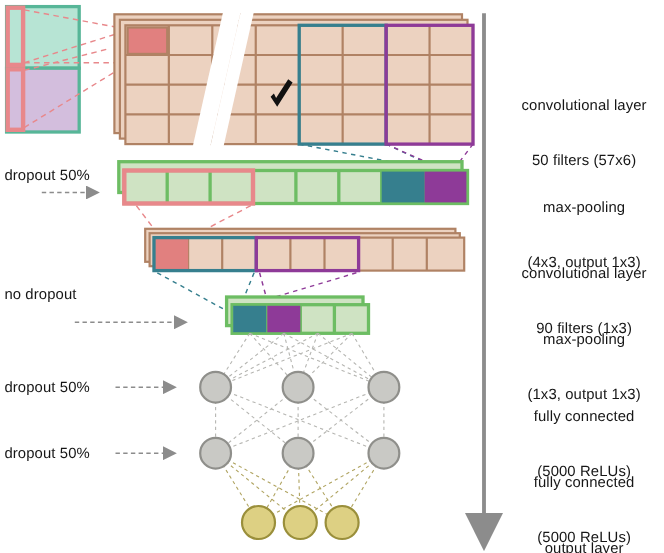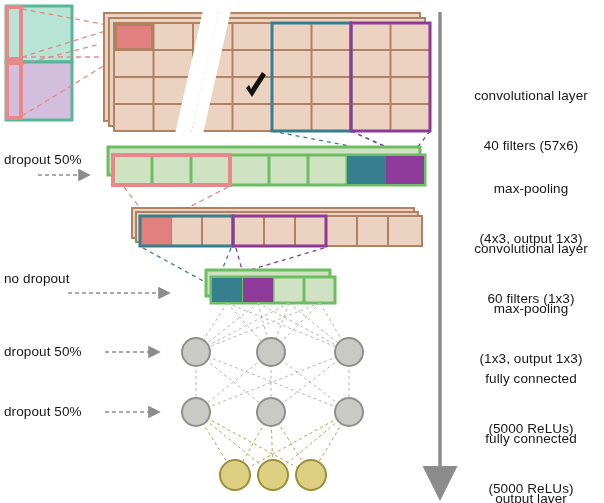--- a/index.html
+++ b/index.html
@@ -215,31 +215,31 @@
       <line x1="105" y1="352" x2="158" y2="352" marker-end="url(#arrGray)"></line>
       <line x1="105" y1="412" x2="158" y2="412" marker-end="url(#arrGray)"></line>
     </g>
 
     <line x1="440" y1="12" x2="440" y2="480" stroke="#8c8c8c" stroke-width="3.5" marker-end="url(#arrBig)"></line>
 
   </svg>
 
   <div class="lbl right" style="left:458px;top:55px;width:146px;">
     <div>convolutional layer</div>
-    <div>40 filters (57x6)</div>
+    <div>50 filters (57x6)</div>
   </div>
 
   <div class="lbl right" style="left:458px;top:148px;width:146px;">
     <div>max-pooling</div>
     <div>(4x3, output 1x3)</div>
   </div>
 
   <div class="lbl right" style="left:458px;top:208px;width:146px;">
     <div>convolutional layer</div>
-    <div>60 filters (1x3)</div>
+    <div>90 filters (1x3)</div>
   </div>
 
   <div class="lbl right" style="left:458px;top:268px;width:146px;">
     <div>max-pooling</div>
     <div>(1x3, output 1x3)</div>
   </div>
 
   <div class="lbl right" style="left:458px;top:338px;width:146px;">
     <div>fully connected</div>
     <div>(5000 ReLUs)</div>
@@ -250,19 +250,19 @@
     <div>(5000 ReLUs)</div>
   </div>
 
   <div class="lbl right" style="left:458px;top:458px;width:146px;">
     <div>output layer</div>
     
   </div>
 
   <div class="lbl left" style="left:4px;top:152px;">dropout 50%</div>
 
-  <div class="lbl left" style="left:4px;top:271px;">no dropout</div>
+  <div class="lbl left" style="left:4px;top:260px;">no dropout</div>
 
   <div class="lbl left" style="left:4px;top:344px;">dropout 50%</div>
 
   <div class="lbl left" style="left:4px;top:404px;">dropout 50%</div>
 
 </div>
 
 </body></html>

